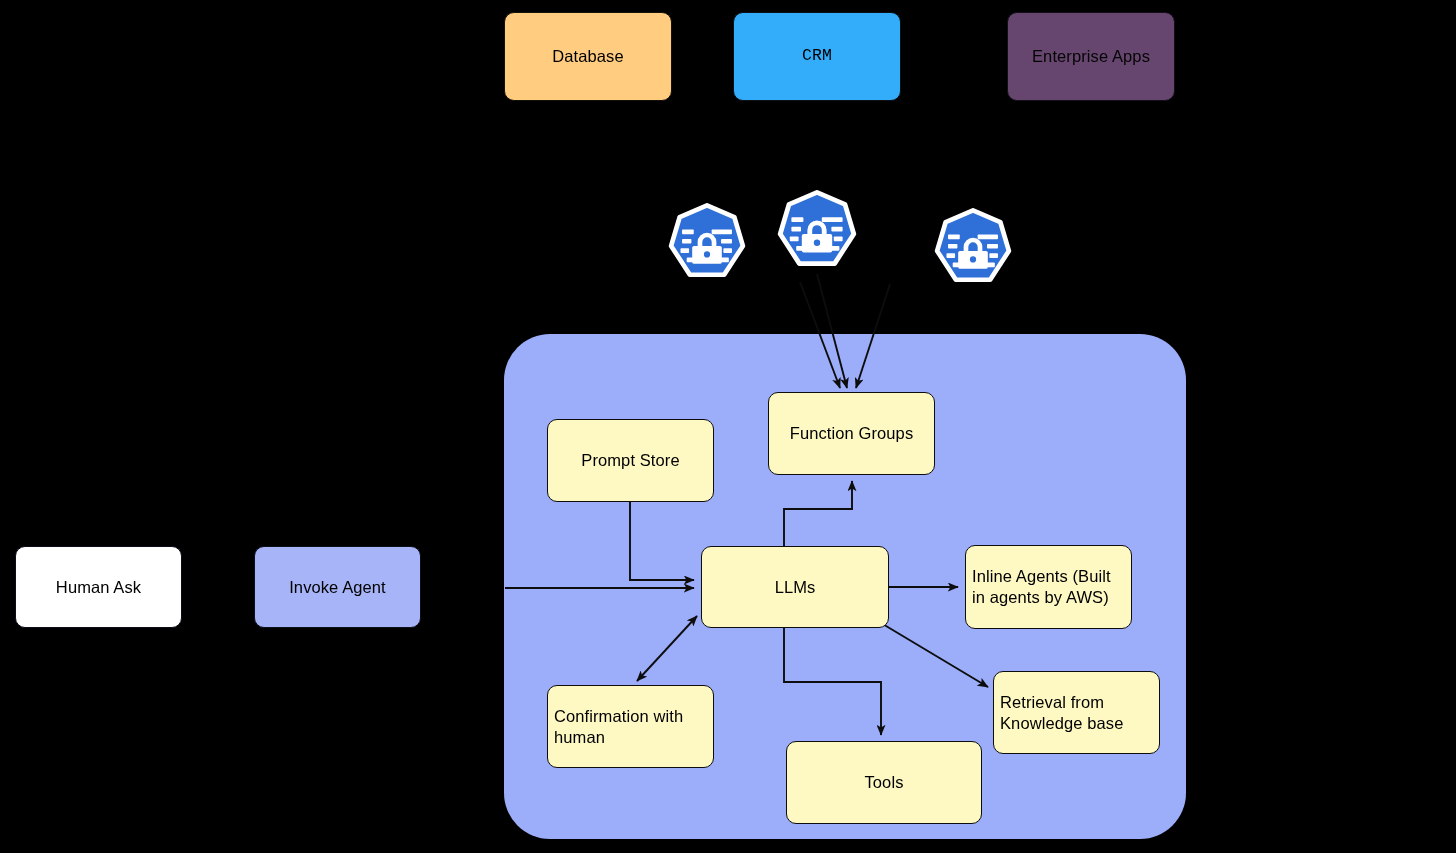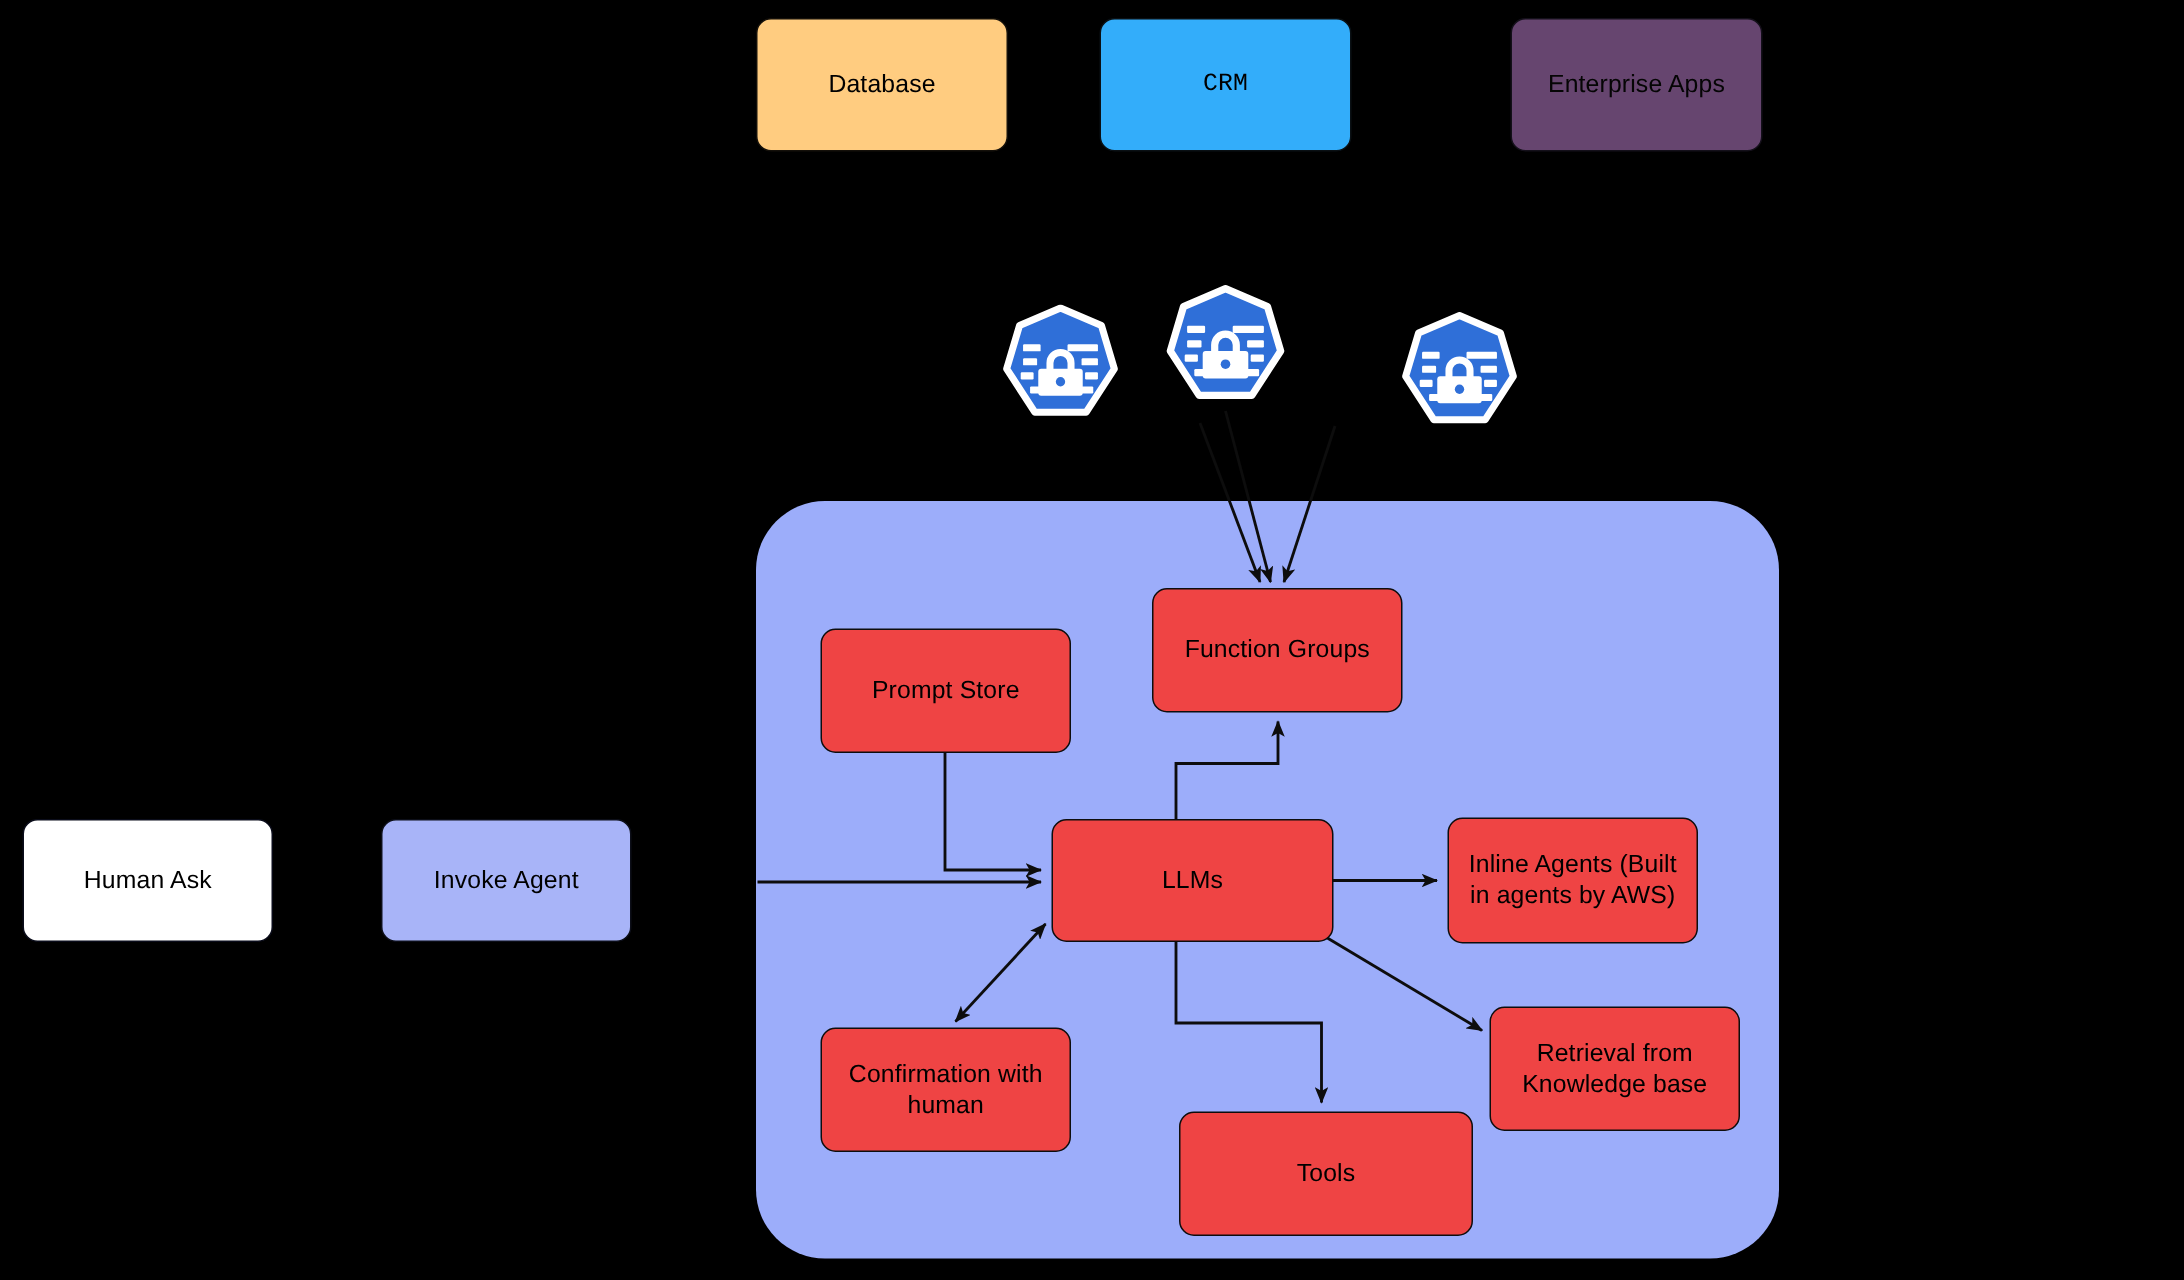--- a/index.html
+++ b/index.html
@@ -22,33 +22,32 @@
     height: 853px;
   }
 
   
   .node {
     position: absolute;
     box-sizing: border-box;
     display: flex;
     align-items: center;
     justify-content: center;
-    text-align: center;
     color: #000000;
     font-size: 16.5px;
     line-height: 1.26;
     letter-spacing: 0.1px;
     border: 1.4px solid #0d0d0d;
     border-radius: 10px;
     padding: 2px 6px;
     z-index: 5;
   }
 
   .node-white {
-    background: #ef4444;
+    background: #fef9c3;
   }
 
   
   #box-database {
     left: 504px; top: 12px; width: 168px; height: 89px;
     background: #ffcc80;
     border-color: #14100a;
   }
   #box-crm {
     left: 733px; top: 12px; width: 168px; height: 89px;

